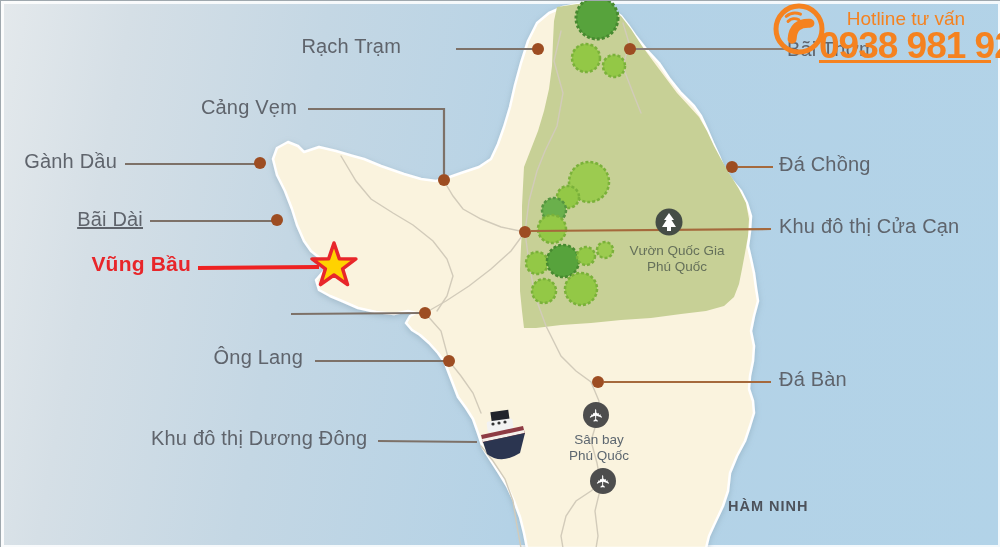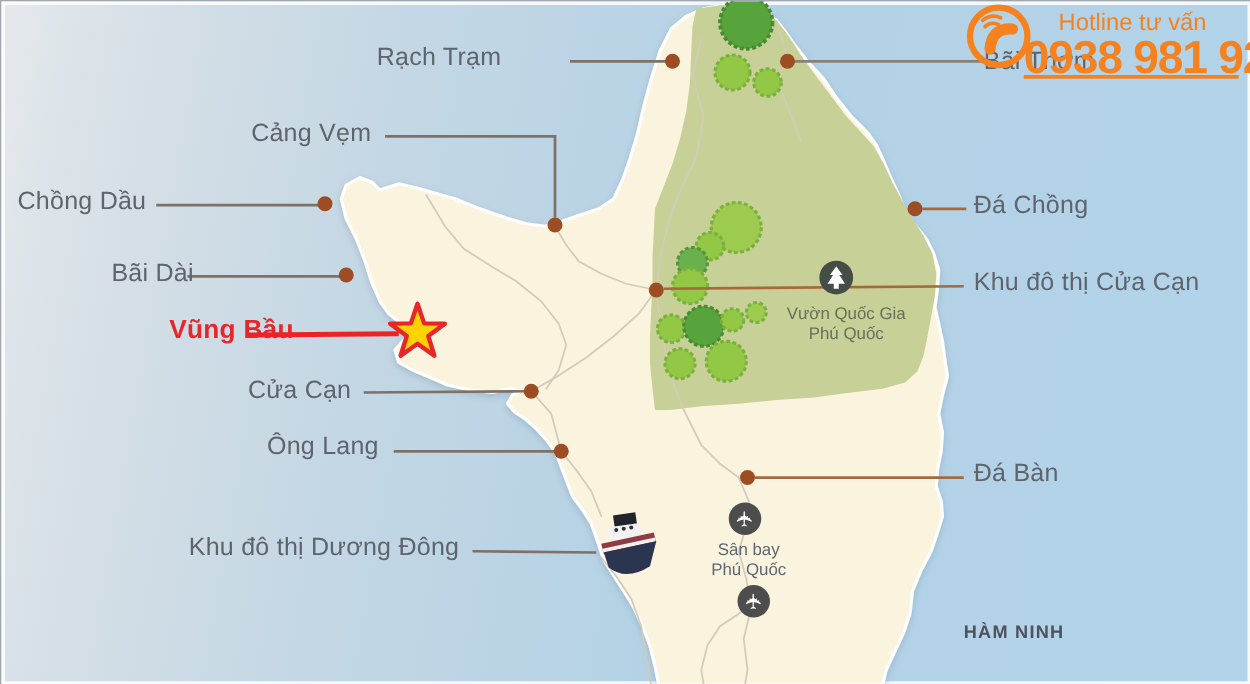--- a/index.html
+++ b/index.html
@@ -8,30 +8,30 @@
     background:linear-gradient(100deg,#e4e9ec 0%,#d5dfe6 12%,#c4d7e4 30%,#b4d2e6 55%,#b2d3e8 100%);
     border:1px solid #9fa8ae;
     box-shadow:inset 0 0 0 3px rgba(255,255,255,.85);
   }
   .stage svg{position:absolute;left:0;top:0;}
   
   .lbl{position:absolute;font-size:20px;color:#5f646c;letter-spacing:.2px;white-space:nowrap;z-index:3;}
   .l-rach-tram{left:240px;top:34px;width:160px;text-align:right;}
   .l-rach-vem{left:144px;top:95px;width:152px;text-align:right;}
   .l-ganh-dau{left:0px;top:149px;width:116px;text-align:right;}
-  .l-bai-dai{left:12px;top:207px;width:142px;text-align:right;}
-  .l-vung-bau{left:0px;top:251px;width:190px;text-align:right;font-weight:bold;color:#e8262a;font-size:21px;padding-left:44px;}
+  .l-bai-dai{left:0px;top:207px;width:142px;text-align:right;text-decoration:underline;}
+  .l-vung-bau{left:0px;top:251px;width:190px;text-align:right;font-weight:bold;color:#e8262a;font-size:21px;}
   .l-cua-can{left:120px;top:300px;width:160px;text-align:right;}
   .l-ong-lang{left:140px;top:345px;width:162px;text-align:right;}
   .l-duong-dong{left:150px;top:426px;width:215px;text-align:right;}
   .l-bai-thom{left:786px;top:37px;z-index:2;}
   .l-da-chong{left:778px;top:152px;}
   .l-khu-cua-can{left:778px;top:214px;}
   .l-da-ban{left:778px;top:367px;}
-  .l-ham-ninh{left:727px;top:497px;font-size:14.5px;font-weight:bold;color:#4d525b;letter-spacing:1px;margin-left:43px;}
+  .l-ham-ninh{left:727px;top:497px;font-size:14.5px;font-weight:bold;color:#4d525b;letter-spacing:1px;}
   .small-lbl{position:absolute;font-size:13.5px;line-height:1.2;color:#5d6770;text-align:center;z-index:3;}
   .l-park{left:608px;top:242px;width:136px;color:#65705a;}
   .l-airport1{left:556px;top:431px;width:84px;}
   .l-airport2{left:536px;top:496px;width:132px;}
   
   .hotline{position:absolute;right:0;top:0;width:230px;height:75px;z-index:5;}
   .hotline-label{position:absolute;left:53px;top:7px;width:164px;text-align:center;font-size:19px;color:#f5821f;}
   .hotline-number{position:absolute;left:48px;top:24px;width:172px;text-align:right;font-size:37px;font-weight:bold;color:#f5821f;letter-spacing:-1px;white-space:nowrap;}
   .hotline-rule{position:absolute;left:48px;top:59px;width:172px;height:3px;background:#f5821f;}
   .phone-badge{position:absolute;left:5px;top:14px;width:56px;height:56px;}
@@ -152,24 +152,23 @@
         <circle cx="22" cy="14" r="1.6" fill="#333"></circle>
         <circle cx="28" cy="13" r="1.6" fill="#333"></circle>
       <path d="M4,26 L46,17 L48,25 L6,34 Z" fill="#8e3b44"></path>
       <path d="M5,30 L47,21 L47.6,24 L5.6,33 Z" fill="#f5f0ea"></path>
       <path d="M6,33 L48,24 L43,44 Q24,56 10,45 Z" fill="#2b3550"></path>
     </g>
   </svg>
 
   <div class="lbl l-rach-tram">Rạch Trạm</div>
   <div class="lbl l-rach-vem">Cảng Vẹm</div>
-  <div class="lbl l-ganh-dau">Chồng Dầu</div>
+  <div class="lbl l-ganh-dau">Gành Dầu</div>
   <div class="lbl l-bai-dai">Bãi Dài</div>
   <div class="lbl l-vung-bau">Vũng Bầu</div>
-  <div class="lbl l-cua-can">Cửa Cạn</div>
   <div class="lbl l-ong-lang">Ông Lang</div>
   <div class="lbl l-duong-dong">Khu đô thị Dương Đông</div>
   <div class="lbl l-bai-thom">Bãi Thơm</div>
   <div class="lbl l-da-chong">Đá Chồng</div>
   <div class="lbl l-khu-cua-can">Khu đô thị Cửa Cạn</div>
   <div class="lbl l-da-ban">Đá Bàn</div>
   <div class="lbl l-ham-ninh">HÀM NINH</div>
 
   <div class="small-lbl l-park">
     <div>Vườn Quốc Gia</div>

